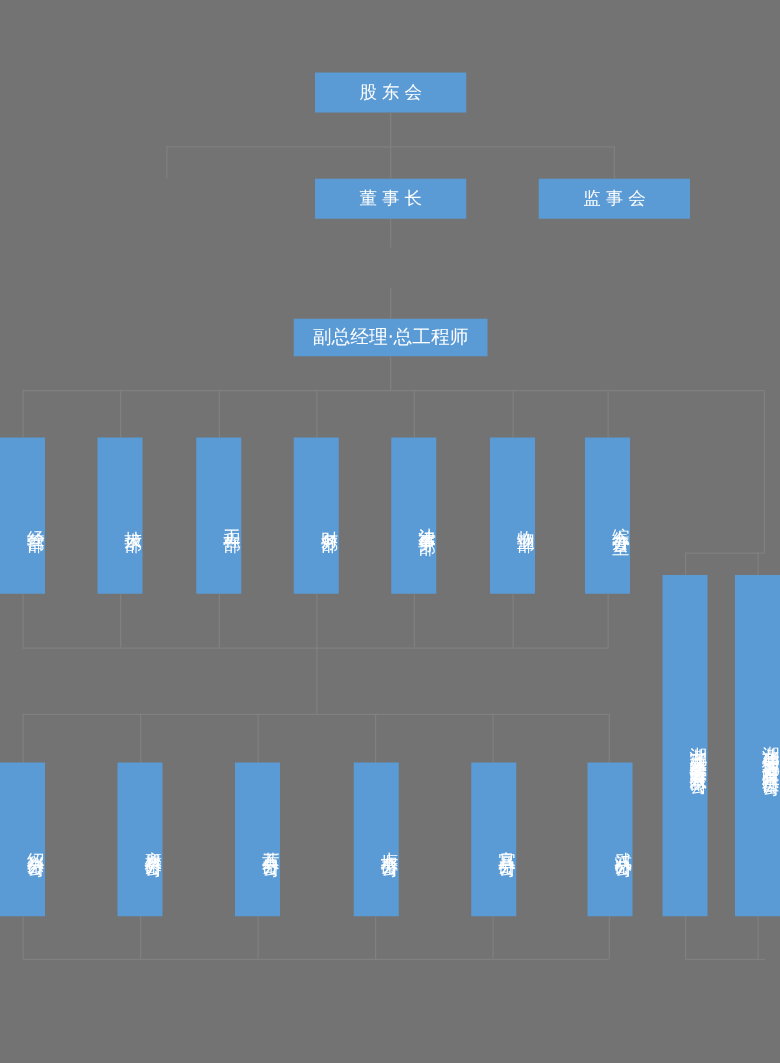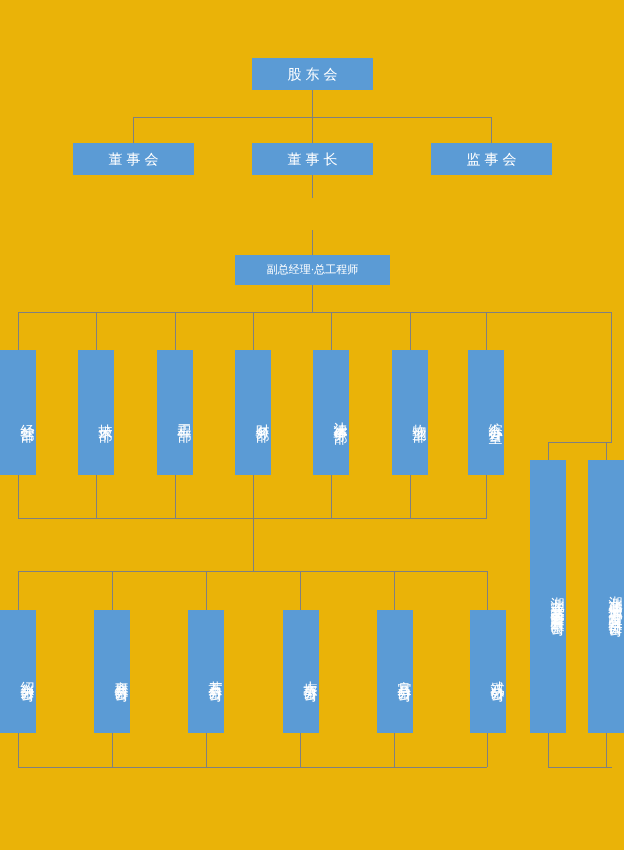--- a/index.html
+++ b/index.html
@@ -1,21 +1,21 @@
 <!DOCTYPE html>
 <html lang="zh"><head>
 <meta charset="utf-8">
 <title>组织机构图</title>
 <style>
   html,body{margin:0;padding:0;background:#ffffff;}
   body{font-family:"DejaVu Sans","Liberation Sans",sans-serif;}
   #chart{
     position:relative;
     width:624px;height:850px;
-    background:#eab308;
+    background:#737373;
     overflow:hidden;
   }
   
   .ln{position:absolute;background:#808080;}
   .ln.h{height:1px;}
   .ln.v{width:1px;}
 
   
   .box{
     position:absolute;
@@ -30,21 +30,21 @@
     letter-spacing:0.5px;
   }
   
   .box.horiz{
     font-size:14px;
     letter-spacing:4px;
     text-indent:4px;
     white-space:nowrap;
   }
   .box.horiz.compact{
-    font-size:11px;
+    font-size:15px;
     letter-spacing:0px;
     text-indent:0;
   }
   
   .box.vert{
     writing-mode:vertical-rl;
     text-orientation:upright;
     font-size:14px;
     letter-spacing:2px;
     padding-top:6px;
@@ -60,21 +60,20 @@
   <div class="box horiz" style="left:252px;top:58px;width:121px;height:32px;">股东会</div>
 
   <div class="ln v" style="left:312px;top:90px;height:27px;"></div>
 
   <div class="ln h" style="left:133px;top:117px;width:358px;"></div>
 
   <div class="ln v" style="left:133px;top:117px;height:26px;"></div>
   <div class="ln v" style="left:312px;top:117px;height:26px;"></div>
   <div class="ln v" style="left:491px;top:117px;height:26px;"></div>
 
-  <div class="box horiz" style="left:73px;top:143px;width:121px;height:32px;">董事会</div>
   <div class="box horiz" style="left:431px;top:143px;width:121px;height:32px;">监事会</div>
   <div class="box horiz" style="left:252px;top:143px;width:121px;height:32px;">董事长</div>
 
   <div class="ln v" style="left:312px;top:175px;height:23px;"></div>
 
 
   <div class="ln v" style="left:312px;top:230px;height:25px;"></div>
 
   <div class="box horiz compact" style="left:235px;top:255px;width:155px;height:30px;">副总经理·总工程师</div>
 

